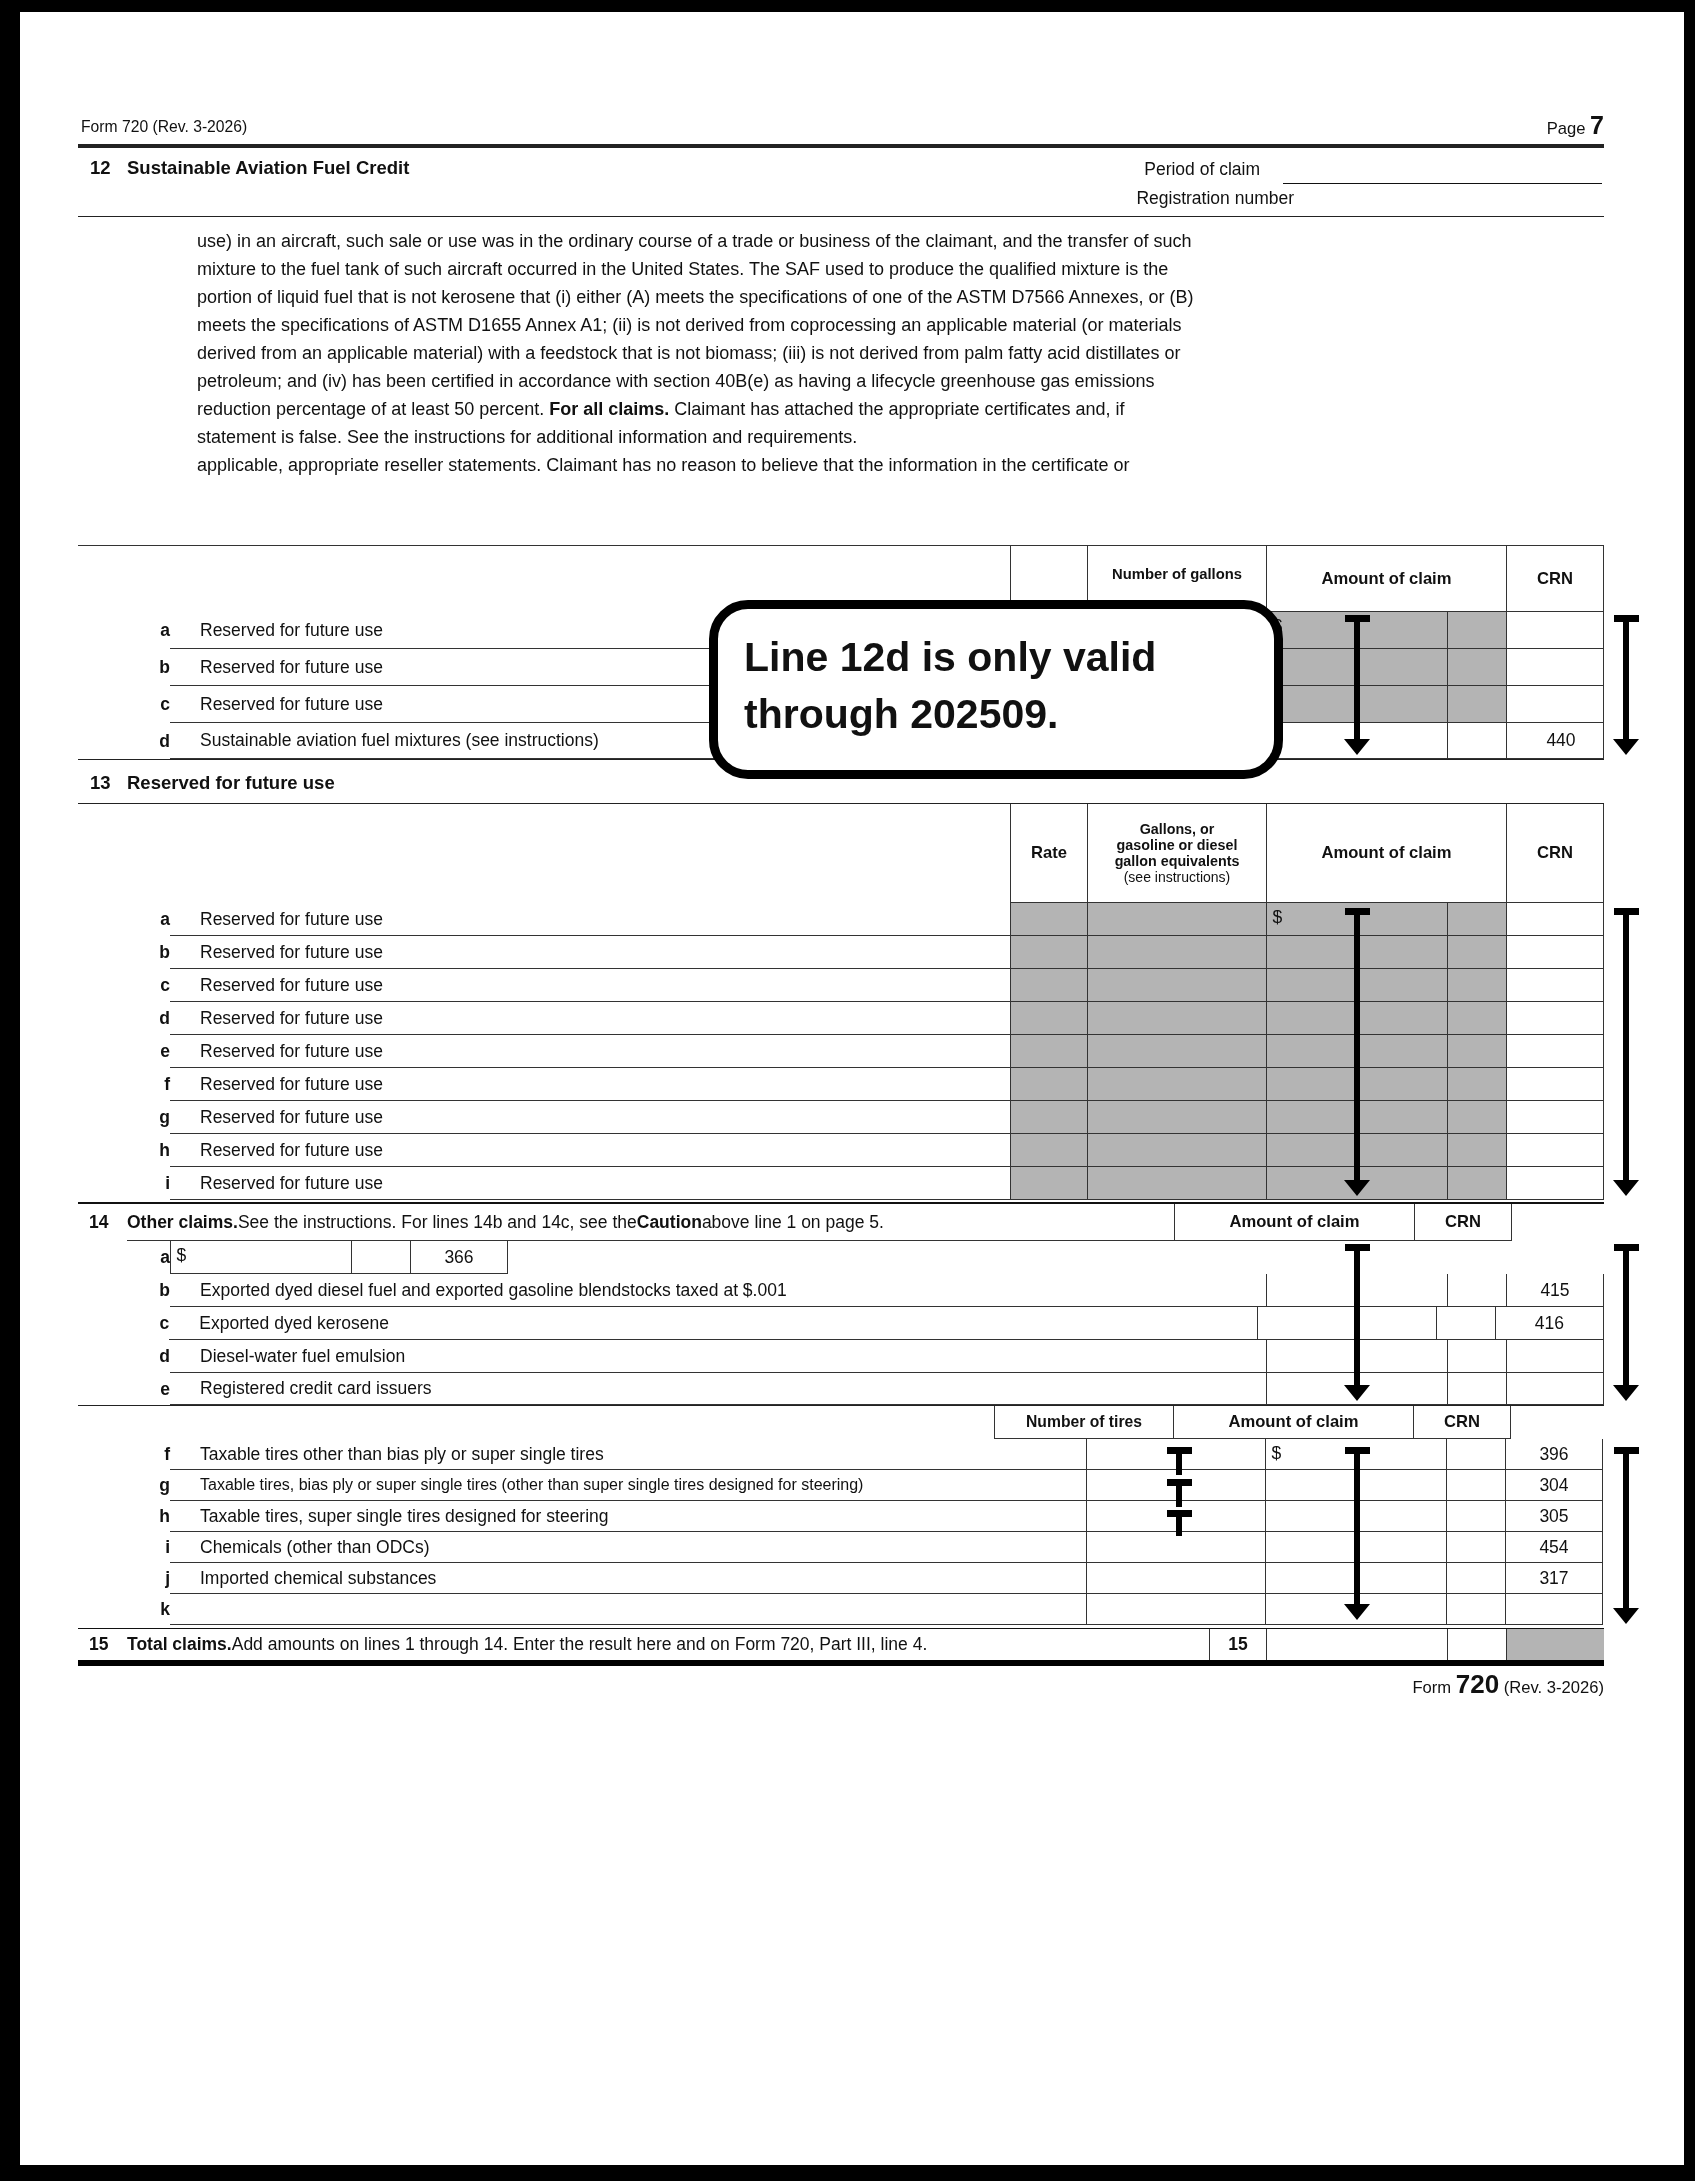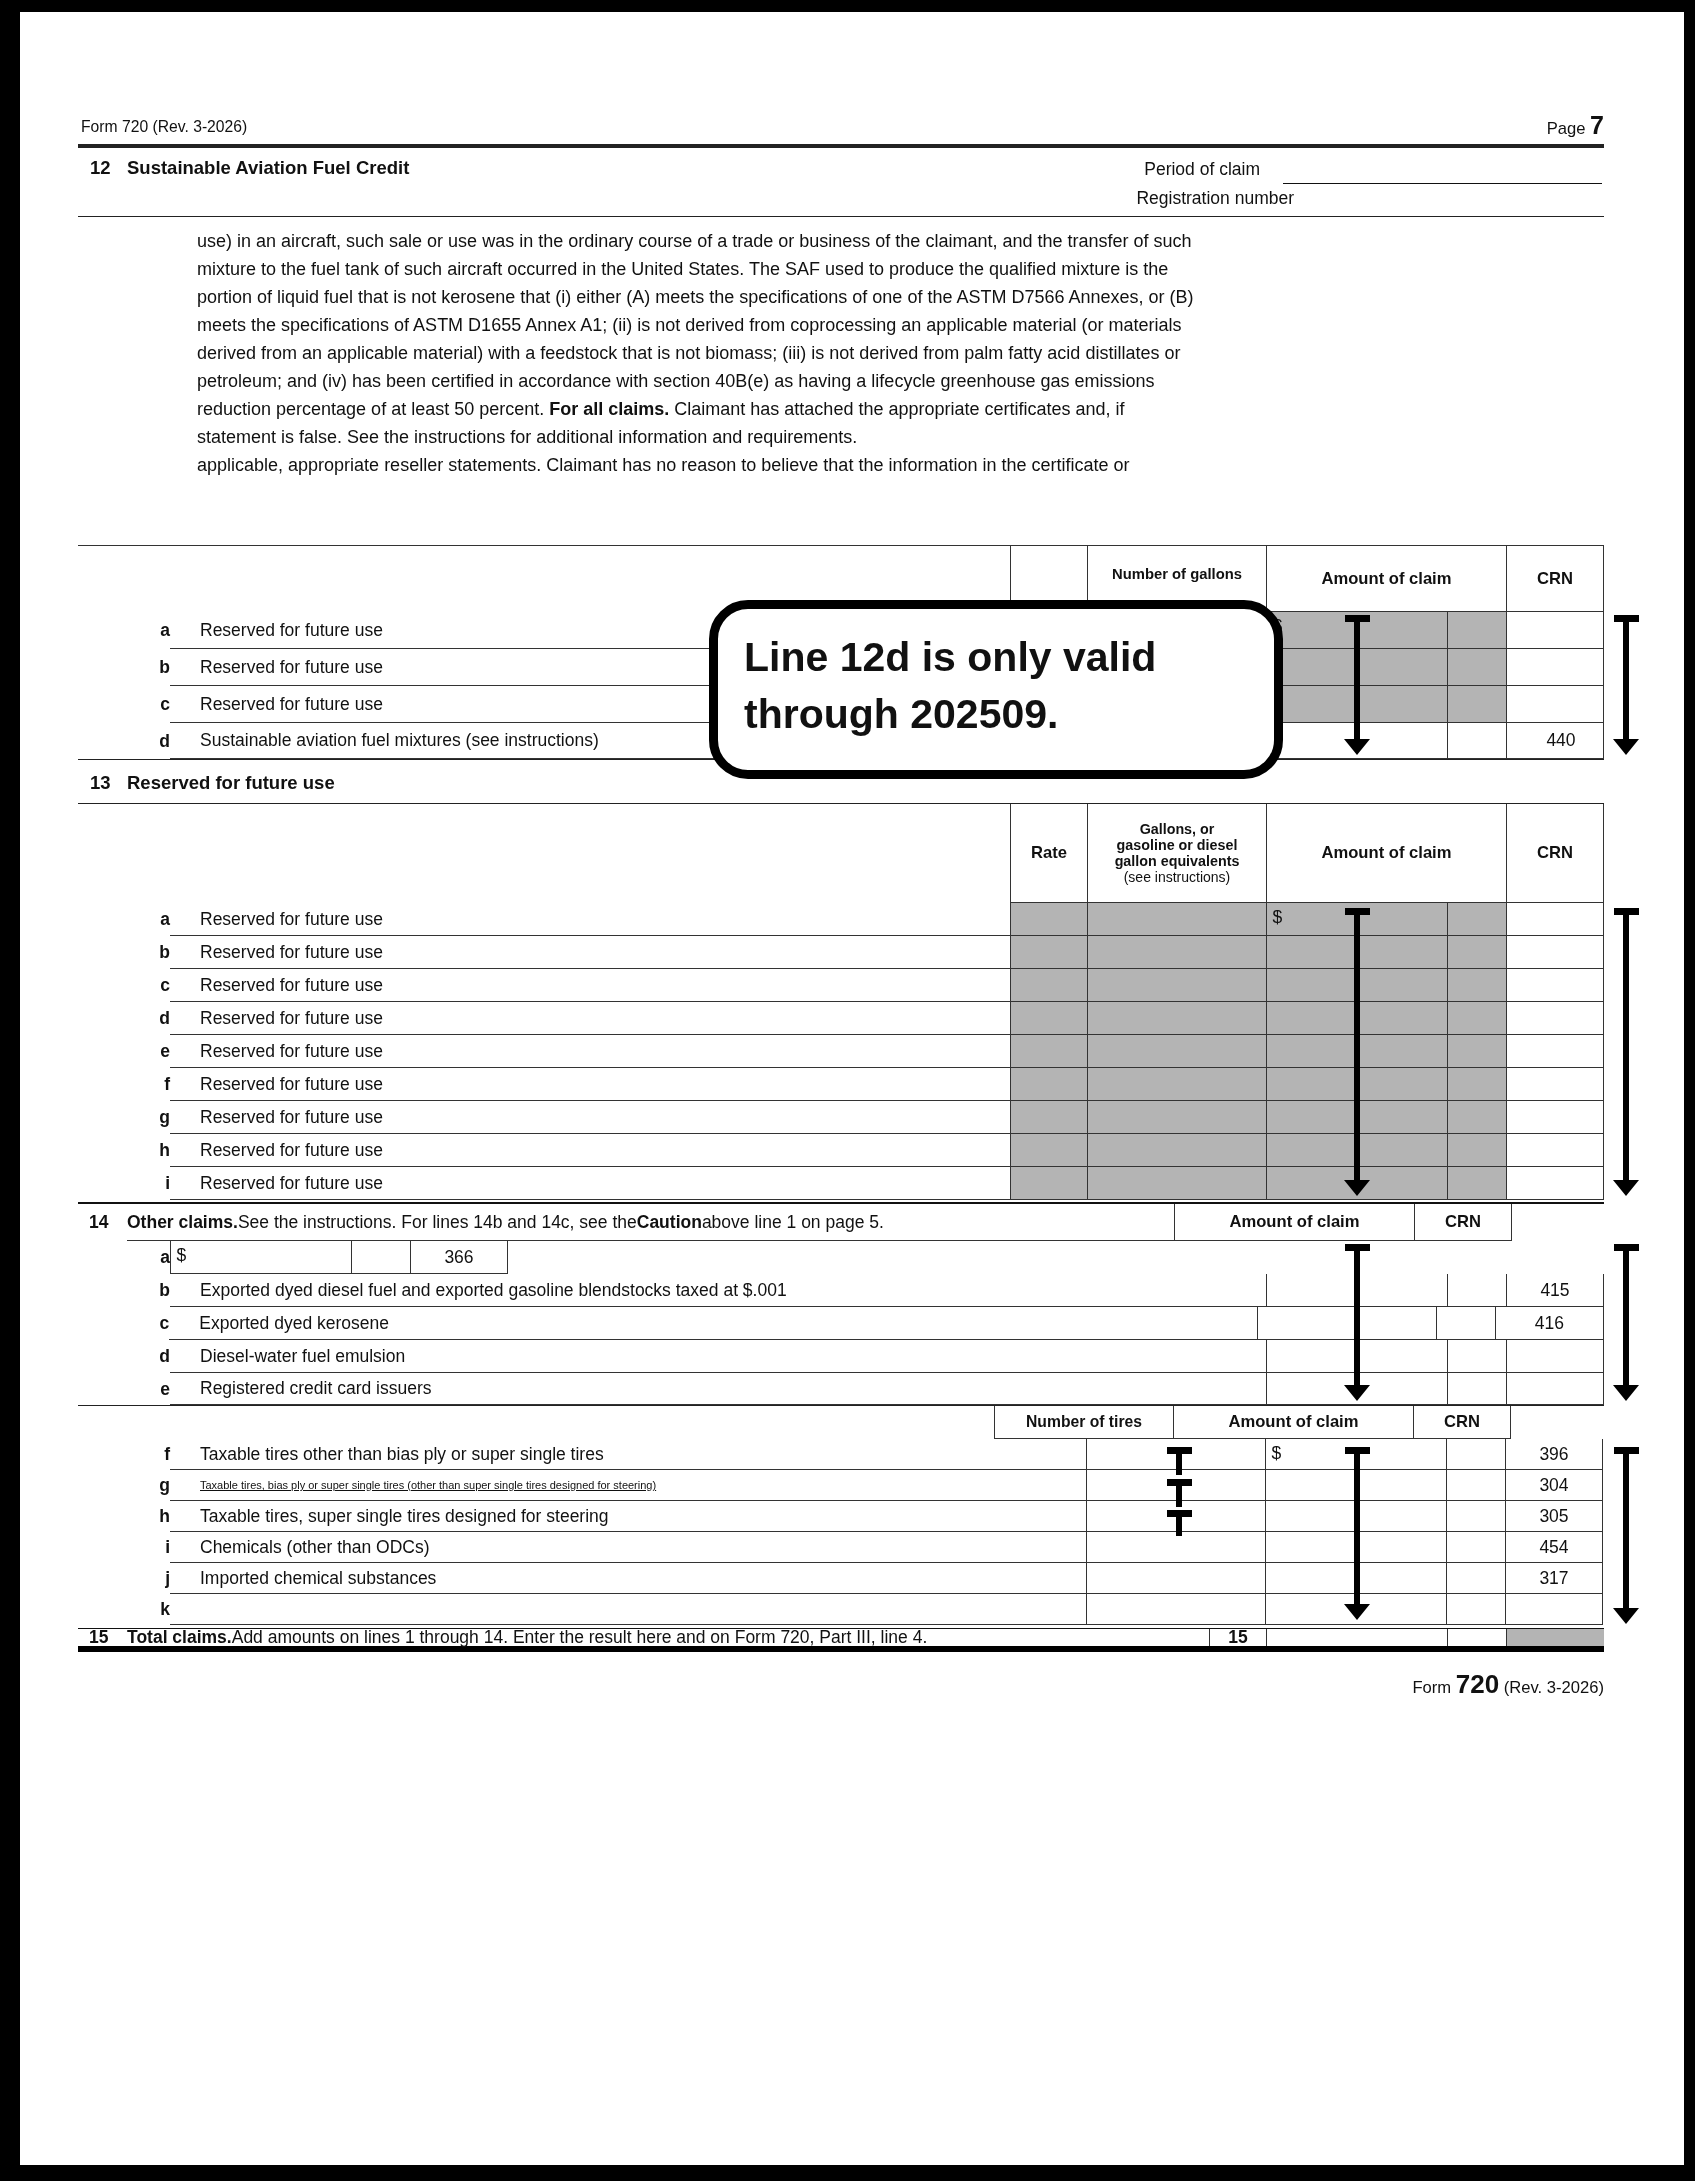--- a/index.html
+++ b/index.html
@@ -299,21 +299,21 @@
         <div class="cell desccell bb" style="width: 916px;">Taxable tires other than bias ply or super single tires</div>
         <div class="cell bl bb" style="width: 179px;"></div>
         <div class="cell bl bb" style="width: 181px;">
           <span class="dollar">$</span>
         </div>
         <div class="cell bl bb" style="width: 59px;"></div>
         <div class="cell bl br bb" style="width: 98px; justify-content: center;">396</div>
       </div>
       <div class="trow" style="height: 31px;">
         <div class="cell lettercell" style="width: 92px;">g</div>
-        <div class="cell desccell bb" style="width: 916px; font-size: 11px; text-decoration: underline;">Taxable tires, bias ply or super single tires (other than super single tires designed for steering)</div>
+        <div class="cell desccell bb" style="width: 916px; font-size: 16px;">Taxable tires, bias ply or super single tires (other than super single tires designed for steering)</div>
         <div class="cell bl bb" style="width: 179px;"></div>
         <div class="cell bl bb" style="width: 181px;"></div>
         <div class="cell bl bb" style="width: 59px;"></div>
         <div class="cell bl br bb" style="width: 98px; justify-content: center;">304</div>
       </div>
       <div class="trow" style="height: 31px;">
         <div class="cell lettercell" style="width: 92px;">h</div>
         <div class="cell desccell bb" style="width: 916px;">Taxable tires, super single tires designed for steering</div>
         <div class="cell bl bb" style="width: 179px;"></div>
         <div class="cell bl bb" style="width: 181px;"></div>
@@ -340,21 +340,21 @@
         <div class="cell lettercell" style="width: 92px;">k</div>
         <div class="cell desccell bb" style="width: 916px;"></div>
         <div class="cell bl bb" style="width: 179px;"></div>
         <div class="cell bl bb" style="width: 181px;"></div>
         <div class="cell bl bb" style="width: 59px;"></div>
         <div class="cell bl br bb" style="width: 98px; justify-content: center;"></div>
       </div>
     </div>
 
   <div class="tsec" id="t15" style="top:1628px;">
-      <div class="trow" style="height: 24px; border-top: 1.8px solid rgb(17, 17, 17); border-bottom: 6.5px solid rgb(0, 0, 0);">
+      <div class="trow" style="height: 38px; border-top: 1.8px solid rgb(17, 17, 17); border-bottom: 6.5px solid rgb(0, 0, 0);">
         <div class="cell b" style="width: 49px; padding-left: 11px;">15</div>
         <div class="cell br" style="width: 1083px;">
           <span class="b">Total claims.</span>
           <span> Add amounts on lines 1 through 14. Enter the result here and on Form 720, Part III, line 4.</span>
         </div>
         <div class="cell b br" style="width: 57px; justify-content: center;">15</div>
         <div class="cell " style="width: 180px;"></div>
         <div class="cell bl" style="width: 59px;"></div>
         <div class="cell bl shade" style="width: 98px;"></div>
       </div>

